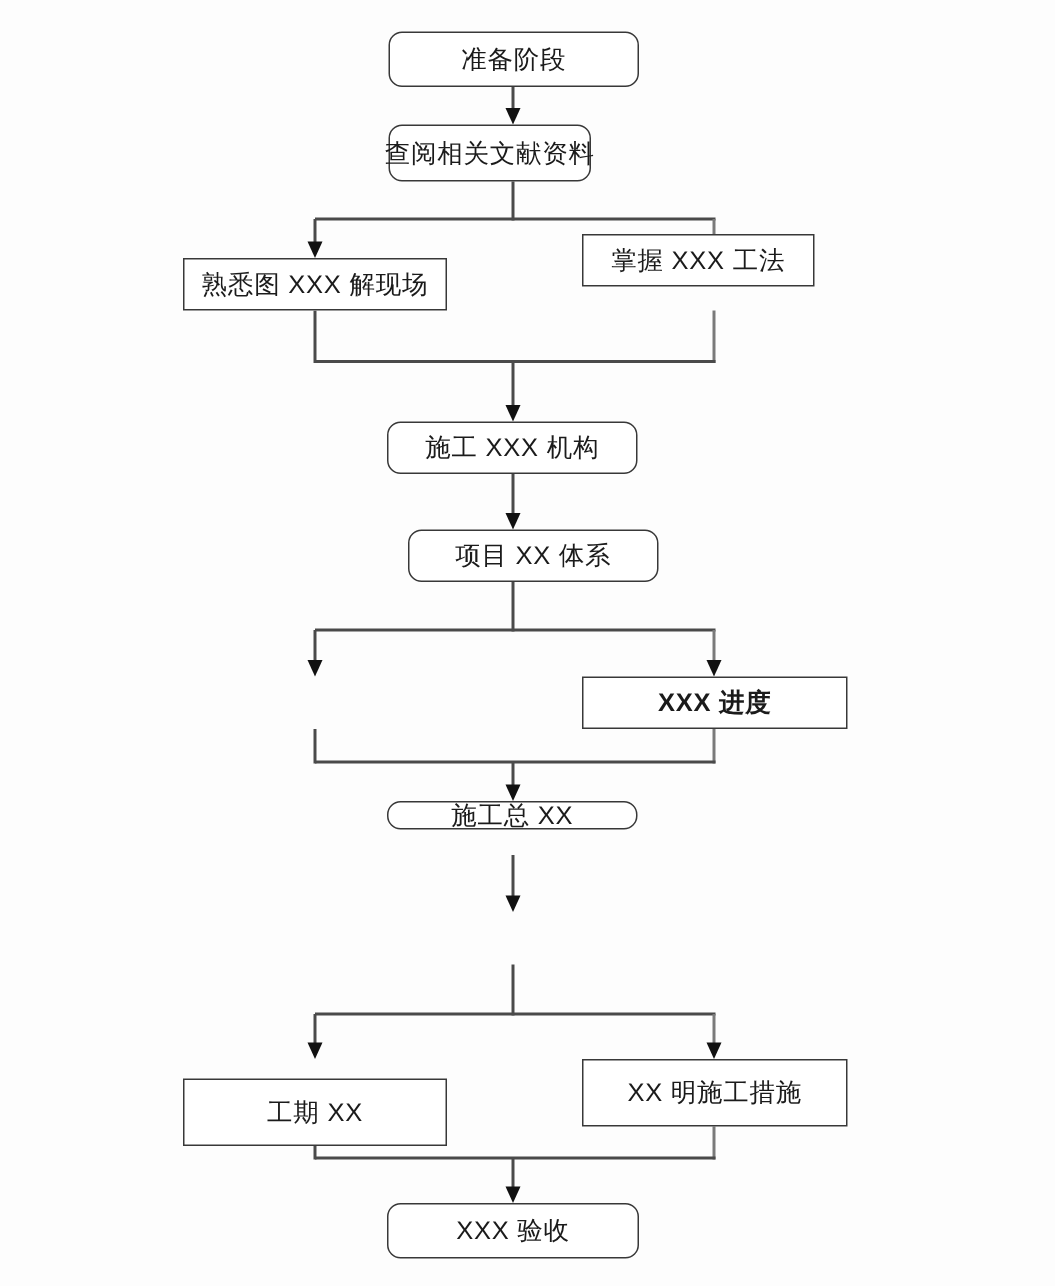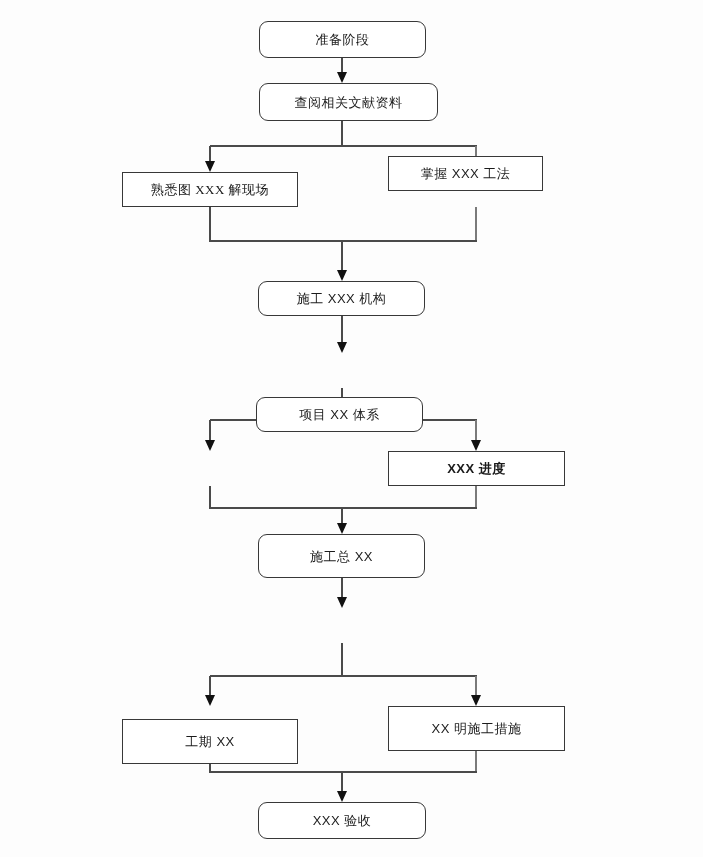--- a/index.html
+++ b/index.html
@@ -13,21 +13,21 @@
   }
   .wires { position: absolute; left: 0; top: 0; }
   .node {
     position: absolute;
     box-sizing: border-box;
     background: #ffffff;
     border: 1.5px solid #383838;
     display: flex;
     align-items: center;
     justify-content: center;
-    font-size: 13px;
+    font-size: 17px;
     color: #1b1b1b;
     letter-spacing: 0.5px;
     white-space: nowrap;
   }
   .node.rounded { border-radius: 9px; }
   .node span { display: inline-block; line-height: 1; }
 </style>
 </head>
 <body>
 
@@ -85,46 +85,46 @@
       <polygon points="205,695 215,695 210,706"></polygon>
       <polygon points="471,695 481,695 476,706"></polygon>
       <polygon points="337,791 347,791 342,802"></polygon>
     </g>
   </svg>
 
   <div class="node rounded" style="left:259px; top:21px;  width:167px; height:37px;">
     <span>准备阶段</span>
   </div>
 
-  <div class="node rounded" style="left:259px; top:83px;  width:179px; height:38px;">
+  <div class="node rounded" style="left:259px; top:83px;  width:135px; height:38px;">
     <span>查阅相关文献资料</span>
   </div>
 
-  <div class="node" style="left:122px; top:172px; width:176px; height:35px;font-family:Liberation Serif, serif;">
+  <div class="node" style="left:122px; top:172px; width:176px; height:35px;">
     <span>熟悉图 XXX 解现场</span>
   </div>
 
   <div class="node" style="left:388px; top:156px; width:155px; height:35px;">
     <span>掌握 XXX 工法</span>
   </div>
 
   <div class="node rounded" style="left:258px; top:281px; width:167px; height:35px;">
     <span>施工 XXX 机构</span>
   </div>
 
-  <div class="node rounded" style="left:256px; top:353px; width:167px; height:35px;margin-top:44px;">
+  <div class="node rounded" style="left:272px; top:353px; width:167px; height:35px;">
     <span>项目 XX 体系</span>
   </div>
 
 
   <div class="node" style="left:388px; top:451px; width:177px; height:35px;font-weight:bold;">
     <span>XXX 进度</span>
   </div>
 
-  <div class="node rounded" style="left:258px; top:534px; width:167px; height:44px;">
+  <div class="node rounded" style="left:258px; top:534px; width:167px; height:19px;">
     <span>施工总 XX</span>
   </div>
 
 
   <div class="node" style="left:122px; top:706px; width:176px; height:45px;margin-top:13px;">
     <span>工期 XX</span>
   </div>
 
   <div class="node" style="left:388px; top:706px; width:177px; height:45px;">
     <span>XX 明施工措施</span>

